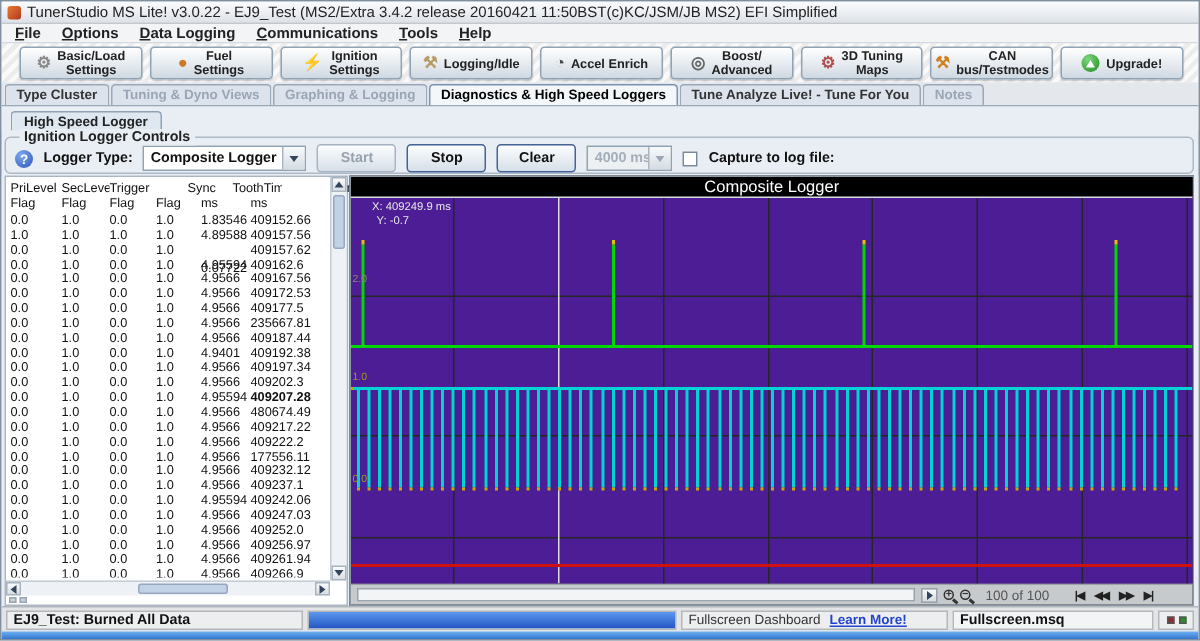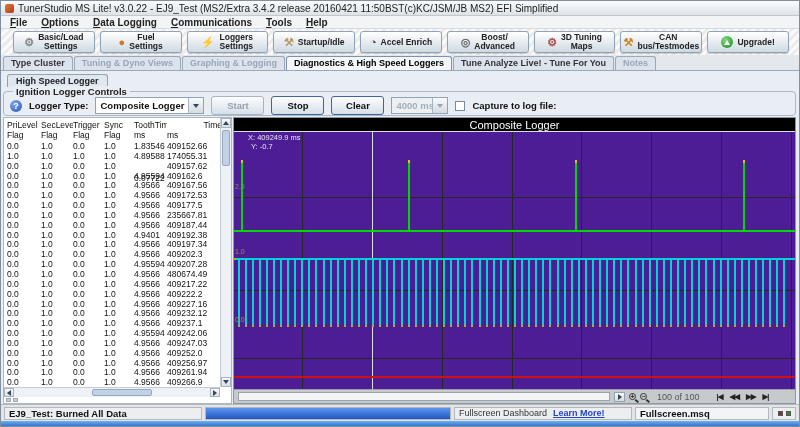--- a/index.html
+++ b/index.html
@@ -145,28 +145,28 @@
       <button class="tbtn">
         <span class="ticon" style="color: rgb(204, 122, 40);">●</span>
         <span class="tlines">
           <div>Fuel</div>
           <div>Settings</div>
         </span>
       </button>
       <button class="tbtn">
         <span class="ticon" style="color: rgb(95, 136, 184);">⚡</span>
         <span class="tlines">
-          <div>Loggers</div>
+          <div>Ignition</div>
           <div>Settings</div>
         </span>
       </button>
       <button class="tbtn">
         <span class="ticon" style="color: rgb(184, 154, 100);">⚒</span>
         <span class="tlines">
-          <div>Startup/Idle</div>
+          <div>Logging/Idle</div>
         </span>
       </button>
       <button class="tbtn">
         <span class="ticon" style="color: rgb(74, 74, 74);">◔</span>
         <span class="tlines">
           <div>Accel Enrich</div>
         </span>
       </button>
       <button class="tbtn">
         <span class="ticon" style="color: rgb(102, 102, 102);">◎</span>
@@ -236,41 +236,41 @@
         <span class="checkbox"></span>
         <span class="clabel">Capture to log file:</span>
       </div>
     </div>
   </div>
 
   <div class="band main">
 
     <div class="tablepanel">
       <div class="thead" id="thead">
-          <div class="hrow"><span class="tc" style="width: 34px;">PriLevel</span><span class="tc" style="width: 32px;">SecLevel</span><span class="tc" style="width: 31px;">Trigger</span><span class="tc" style="width: 30px;">Sync</span><span class="tc" style="width: 33px;">ToothTime</span><span class="tc r" style="width: 55px;">Time</span></div>
+          <div class="hrow"><span class="tc" style="width: 34px;">PriLevel</span><span class="tc" style="width: 32px;">SecLevel</span><span class="tc" style="width: 31px;">Trigger</span><span class="tc" style="width: 30px; margin-left: 21px;">Sync</span><span class="tc" style="width: 33px;">ToothTime</span><span class="tc r" style="width: 55px;">Time</span></div>
           <div class="hrow"><span class="tc" style="width: 34px;">Flag</span><span class="tc" style="width: 32px;">Flag</span><span class="tc" style="width: 31px;">Flag</span><span class="tc" style="width: 30px;">Flag</span><span class="tc" style="width: 33px;">ms</span><span class="tc" style="width: 55px;">ms</span></div>
         </div>
       <div class="tbody" id="tbody">
           <div class="trow"><span class="tc" style="width: 34px;">0.0</span><span class="tc" style="width: 32px;">1.0</span><span class="tc" style="width: 31px;">0.0</span><span class="tc" style="width: 30px;">1.0</span><span class="tc" style="width: 33px;">1.83546</span><span class="tc" style="width: 55px;">409152.66</span></div>
-          <div class="trow"><span class="tc" style="width: 34px;">1.0</span><span class="tc" style="width: 32px;">1.0</span><span class="tc" style="width: 31px;">1.0</span><span class="tc" style="width: 30px;">1.0</span><span class="tc" style="width: 33px;">4.89588</span><span class="tc" style="width: 55px;">174055.31</span></div>
+          <div class="trow"><span class="tc" style="width: 34px;">1.0</span><span class="tc" style="width: 32px;">1.0</span><span class="tc" style="width: 31px;">1.0</span><span class="tc" style="width: 30px;">1.0</span><span class="tc" style="width: 33px;">4.89588</span><span class="tc" style="width: 55px;">409157.56</span></div>
           <div class="trow"><span class="tc" style="width: 34px;">0.0</span><span class="tc" style="width: 32px;">1.0</span><span class="tc" style="width: 31px;">0.0</span><span class="tc" style="width: 30px;">1.0</span><span class="tc" style="width: 33px; margin-top: 12px;">0.07722</span><span class="tc" style="width: 55px;">409157.62</span></div>
           <div class="trow"><span class="tc" style="width: 34px;">0.0</span><span class="tc" style="width: 32px;">1.0</span><span class="tc" style="width: 31px;">0.0</span><span class="tc" style="width: 30px;">1.0</span><span class="tc" style="width: 33px;">4.95594</span><span class="tc" style="width: 55px;">409162.6</span></div>
           <div class="trow"><span class="tc" style="width: 34px;">0.0</span><span class="tc" style="width: 32px;">1.0</span><span class="tc" style="width: 31px;">0.0</span><span class="tc" style="width: 30px;">1.0</span><span class="tc" style="width: 33px;">4.9566</span><span class="tc" style="width: 55px;">409167.56</span></div>
           <div class="trow"><span class="tc" style="width: 34px;">0.0</span><span class="tc" style="width: 32px;">1.0</span><span class="tc" style="width: 31px;">0.0</span><span class="tc" style="width: 30px;">1.0</span><span class="tc" style="width: 33px;">4.9566</span><span class="tc" style="width: 55px;">409172.53</span></div>
           <div class="trow"><span class="tc" style="width: 34px;">0.0</span><span class="tc" style="width: 32px;">1.0</span><span class="tc" style="width: 31px;">0.0</span><span class="tc" style="width: 30px;">1.0</span><span class="tc" style="width: 33px;">4.9566</span><span class="tc" style="width: 55px;">409177.5</span></div>
           <div class="trow"><span class="tc" style="width: 34px;">0.0</span><span class="tc" style="width: 32px;">1.0</span><span class="tc" style="width: 31px;">0.0</span><span class="tc" style="width: 30px;">1.0</span><span class="tc" style="width: 33px;">4.9566</span><span class="tc" style="width: 55px;">235667.81</span></div>
           <div class="trow"><span class="tc" style="width: 34px;">0.0</span><span class="tc" style="width: 32px;">1.0</span><span class="tc" style="width: 31px;">0.0</span><span class="tc" style="width: 30px;">1.0</span><span class="tc" style="width: 33px;">4.9566</span><span class="tc" style="width: 55px;">409187.44</span></div>
           <div class="trow"><span class="tc" style="width: 34px;">0.0</span><span class="tc" style="width: 32px;">1.0</span><span class="tc" style="width: 31px;">0.0</span><span class="tc" style="width: 30px;">1.0</span><span class="tc" style="width: 33px;">4.9401</span><span class="tc" style="width: 55px;">409192.38</span></div>
           <div class="trow"><span class="tc" style="width: 34px;">0.0</span><span class="tc" style="width: 32px;">1.0</span><span class="tc" style="width: 31px;">0.0</span><span class="tc" style="width: 30px;">1.0</span><span class="tc" style="width: 33px;">4.9566</span><span class="tc" style="width: 55px;">409197.34</span></div>
           <div class="trow"><span class="tc" style="width: 34px;">0.0</span><span class="tc" style="width: 32px;">1.0</span><span class="tc" style="width: 31px;">0.0</span><span class="tc" style="width: 30px;">1.0</span><span class="tc" style="width: 33px;">4.9566</span><span class="tc" style="width: 55px;">409202.3</span></div>
-          <div class="trow"><span class="tc" style="width: 34px;">0.0</span><span class="tc" style="width: 32px;">1.0</span><span class="tc" style="width: 31px;">0.0</span><span class="tc" style="width: 30px;">1.0</span><span class="tc" style="width: 33px;">4.95594</span><span class="tc" style="width: 55px;">409207.28</span></div>
+          <div class="trow"><span class="tc" style="width: 34px;">0.0</span><span class="tc" style="width: 32px;">1.0</span><span class="tc" style="width: 31px;">0.0</span><span class="tc" style="width: 30px;">1.0</span><span class="tc" style="width: 33px;">4.95594</span><span class="tc" style="width: 55px; font-weight: bold;">409207.28</span></div>
           <div class="trow"><span class="tc" style="width: 34px;">0.0</span><span class="tc" style="width: 32px;">1.0</span><span class="tc" style="width: 31px;">0.0</span><span class="tc" style="width: 30px;">1.0</span><span class="tc" style="width: 33px;">4.9566</span><span class="tc" style="width: 55px;">480674.49</span></div>
           <div class="trow"><span class="tc" style="width: 34px;">0.0</span><span class="tc" style="width: 32px;">1.0</span><span class="tc" style="width: 31px;">0.0</span><span class="tc" style="width: 30px;">1.0</span><span class="tc" style="width: 33px;">4.9566</span><span class="tc" style="width: 55px;">409217.22</span></div>
           <div class="trow"><span class="tc" style="width: 34px;">0.0</span><span class="tc" style="width: 32px;">1.0</span><span class="tc" style="width: 31px;">0.0</span><span class="tc" style="width: 30px;">1.0</span><span class="tc" style="width: 33px;">4.9566</span><span class="tc" style="width: 55px;">409222.2</span></div>
-          <div class="trow"><span class="tc" style="width: 34px;">0.0</span><span class="tc" style="width: 32px;">1.0</span><span class="tc" style="width: 31px;">0.0</span><span class="tc" style="width: 30px;">1.0</span><span class="tc" style="width: 33px;">4.9566</span><span class="tc" style="width: 55px;">409227.16</span></div>
+          <div class="trow"><span class="tc" style="width: 34px;">0.0</span><span class="tc" style="width: 32px;">1.0</span><span class="tc" style="width: 31px;">0.0</span><span class="tc" style="width: 30px;">1.0</span><span class="tc" style="width: 33px;">4.9566</span><span class="tc" style="width: 55px;">177556.11</span></div>
           <div class="trow"><span class="tc" style="width: 34px;">0.0</span><span class="tc" style="width: 32px;">1.0</span><span class="tc" style="width: 31px;">0.0</span><span class="tc" style="width: 30px;">1.0</span><span class="tc" style="width: 33px;">4.9566</span><span class="tc" style="width: 55px;">409232.12</span></div>
           <div class="trow"><span class="tc" style="width: 34px;">0.0</span><span class="tc" style="width: 32px;">1.0</span><span class="tc" style="width: 31px;">0.0</span><span class="tc" style="width: 30px;">1.0</span><span class="tc" style="width: 33px;">4.9566</span><span class="tc" style="width: 55px;">409237.1</span></div>
           <div class="trow"><span class="tc" style="width: 34px;">0.0</span><span class="tc" style="width: 32px;">1.0</span><span class="tc" style="width: 31px;">0.0</span><span class="tc" style="width: 30px;">1.0</span><span class="tc" style="width: 33px;">4.95594</span><span class="tc" style="width: 55px;">409242.06</span></div>
           <div class="trow"><span class="tc" style="width: 34px;">0.0</span><span class="tc" style="width: 32px;">1.0</span><span class="tc" style="width: 31px;">0.0</span><span class="tc" style="width: 30px;">1.0</span><span class="tc" style="width: 33px;">4.9566</span><span class="tc" style="width: 55px;">409247.03</span></div>
           <div class="trow"><span class="tc" style="width: 34px;">0.0</span><span class="tc" style="width: 32px;">1.0</span><span class="tc" style="width: 31px;">0.0</span><span class="tc" style="width: 30px;">1.0</span><span class="tc" style="width: 33px;">4.9566</span><span class="tc" style="width: 55px;">409252.0</span></div>
           <div class="trow"><span class="tc" style="width: 34px;">0.0</span><span class="tc" style="width: 32px;">1.0</span><span class="tc" style="width: 31px;">0.0</span><span class="tc" style="width: 30px;">1.0</span><span class="tc" style="width: 33px;">4.9566</span><span class="tc" style="width: 55px;">409256.97</span></div>
           <div class="trow"><span class="tc" style="width: 34px;">0.0</span><span class="tc" style="width: 32px;">1.0</span><span class="tc" style="width: 31px;">0.0</span><span class="tc" style="width: 30px;">1.0</span><span class="tc" style="width: 33px;">4.9566</span><span class="tc" style="width: 55px;">409261.94</span></div>
           <div class="trow"><span class="tc" style="width: 34px;">0.0</span><span class="tc" style="width: 32px;">1.0</span><span class="tc" style="width: 31px;">0.0</span><span class="tc" style="width: 30px;">1.0</span><span class="tc" style="width: 33px;">4.9566</span><span class="tc" style="width: 55px;">409266.9</span></div>
         </div>
       <div class="vscroll">

